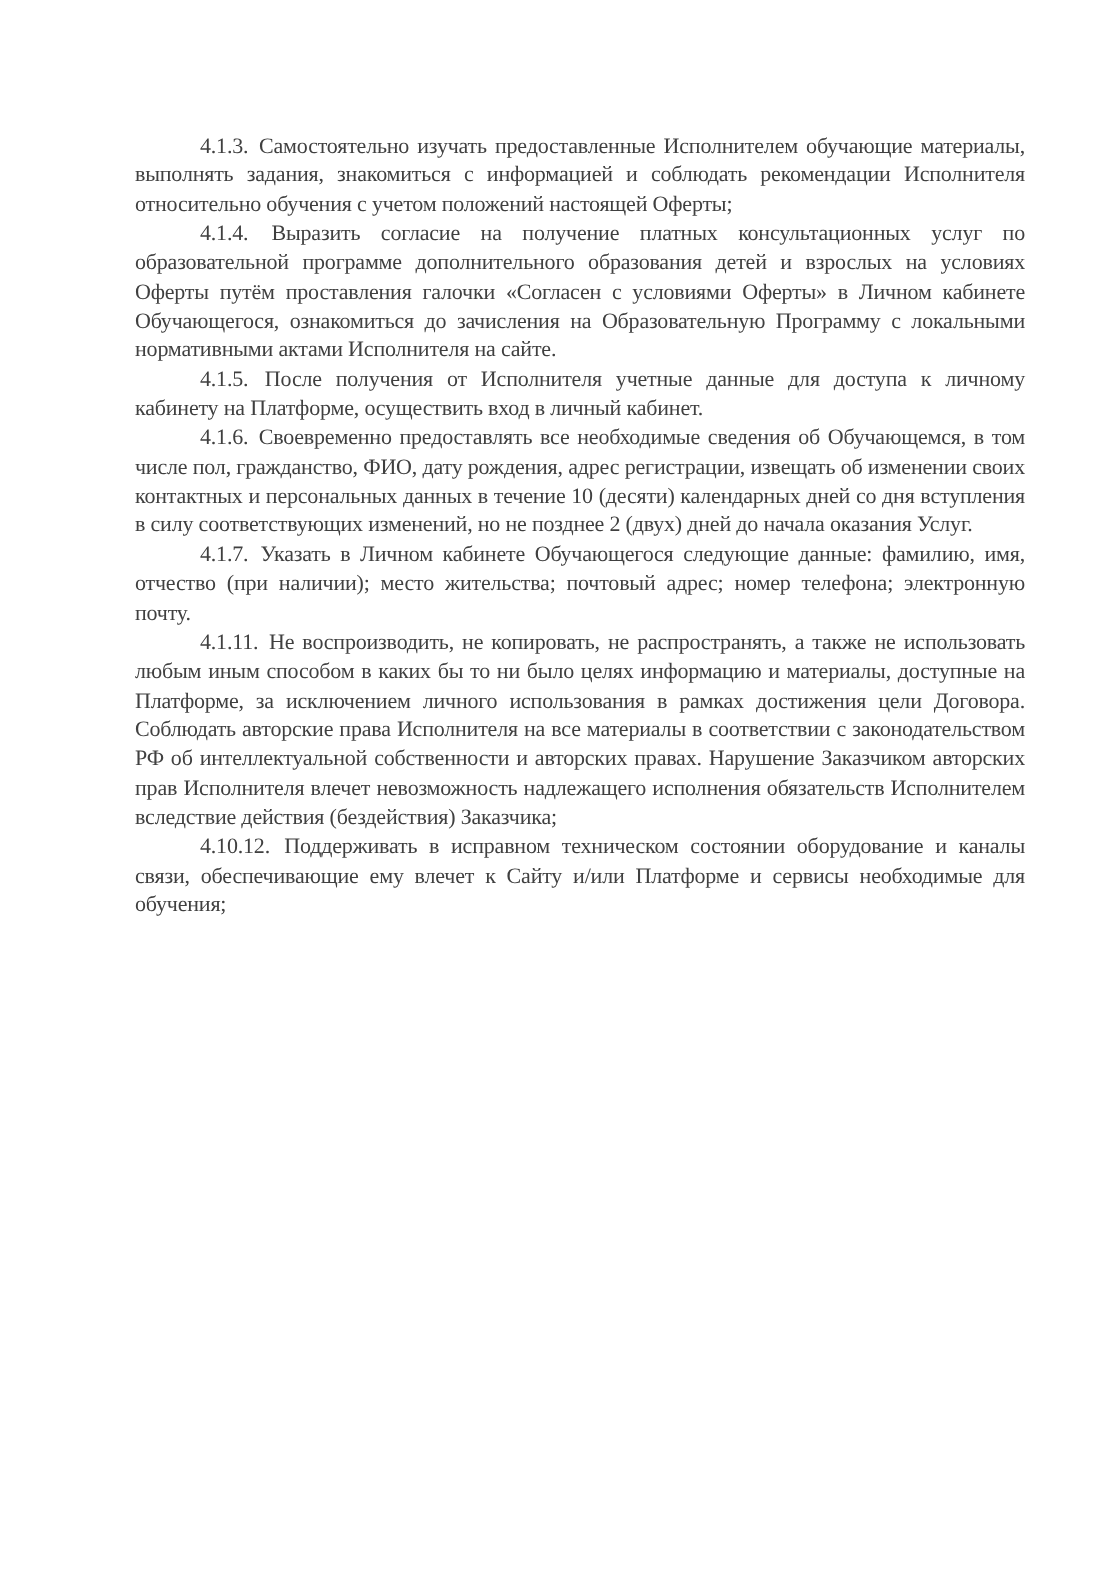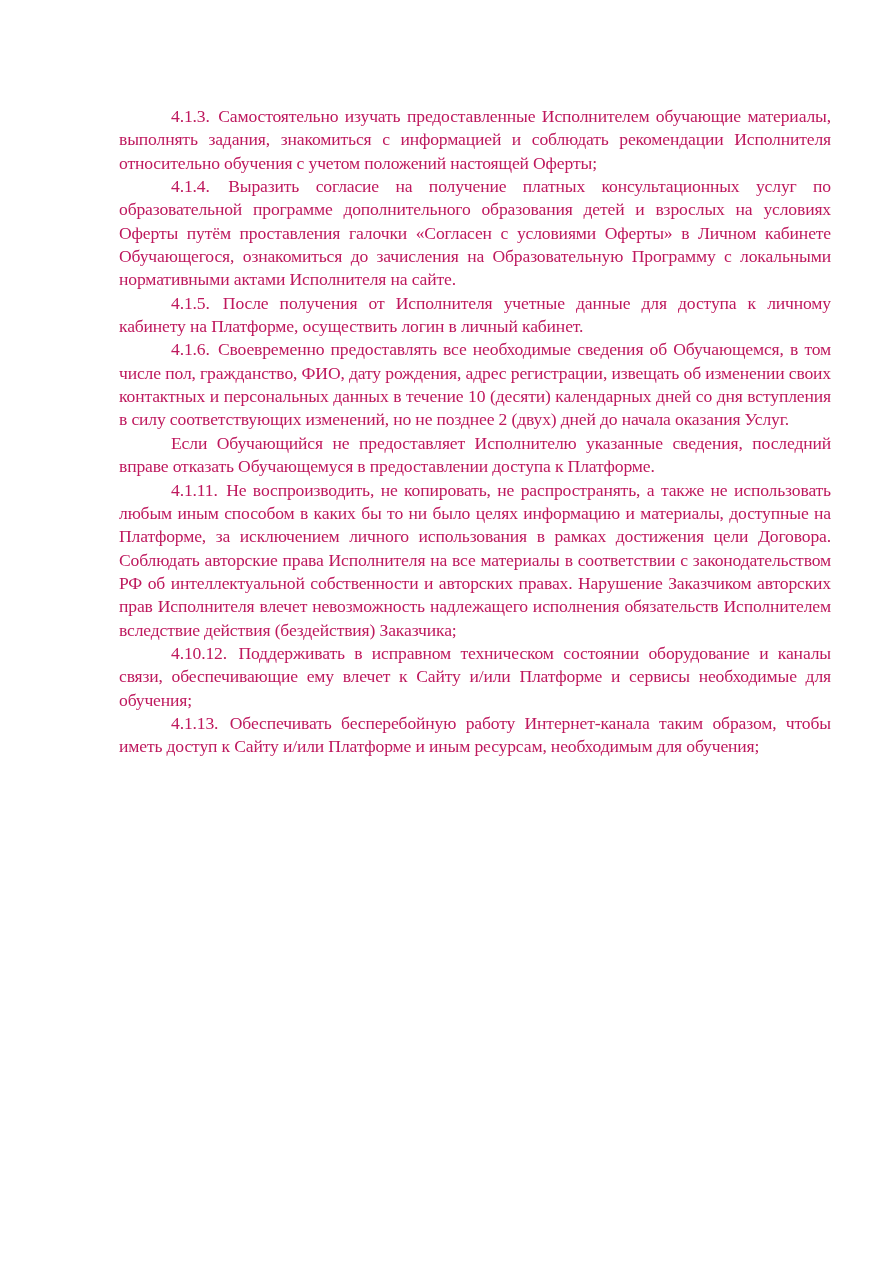--- a/index.html
+++ b/index.html
@@ -14,39 +14,37 @@
       overflow: hidden;
     }
     .page {
       position: absolute;
       left: 108px;
       top: 105px;
       width: 712px;
       font-family: "Liberation Serif", "DejaVu Serif", serif;
       font-size: 17.6px;
       line-height: 23.35px;
-      color: #be185d;
-      margin-left: 11px;
+      color: #404040;
     }
     .para {
       margin: 0;
       padding: 0;
       text-indent: 52px;
       text-align: justify;
       letter-spacing: -0.15px;
     }
     .num {
       margin-right: 2px;
     }
   </style>
 </head>
 <body>
 
 <div class="page">
   <p class="para"><span class="num">4.1.3.</span> <span>Самостоятельно изучать предоставленные Исполнителем обучающие материалы, выполнять задания, знакомиться с информацией и соблюдать рекомендации Исполнителя относительно обучения с учетом положений настоящей Оферты;</span></p>
   <p class="para"><span class="num">4.1.4.</span> <span>Выразить согласие на получение платных консультационных услуг по образовательной программе дополнительного образования детей и взрослых на условиях Оферты путём проставления галочки «Согласен с условиями Оферты» в Личном кабинете Обучающегося, ознакомиться до зачисления на Образовательную Программу с локальными нормативными актами Исполнителя на сайте.</span></p>
-  <p class="para"><span class="num">4.1.5.</span> <span>После получения от Исполнителя учетные данные для доступа к личному кабинету на Платформе, осуществить логин в личный кабинет.</span></p>
+  <p class="para"><span class="num">4.1.5.</span> <span>После получения от Исполнителя учетные данные для доступа к личному кабинету на Платформе, осуществить вход в личный кабинет.</span></p>
   <p class="para"><span class="num">4.1.6.</span> <span>Своевременно предоставлять все необходимые сведения об Обучающемся, в том числе пол, гражданство, ФИО, дату рождения, адрес регистрации, извещать об изменении своих контактных и персональных данных в течение 10 (десяти) календарных дней со дня вступления в силу соответствующих изменений, но не позднее 2 (двух) дней до начала оказания Услуг.</span></p>
-  <p class="para"><span>Если Обучающийся не предоставляет Исполнителю указанные сведения, последний вправе отказать Обучающемуся в предоставлении доступа к Платформе.</span></p>
+  <p class="para"><span class="num">4.1.7.</span> <span>Указать в Личном кабинете Обучающегося следующие данные: фамилию, имя, отчество (при наличии); место жительства; почтовый адрес; номер телефона; электронную почту.</span></p>
   <p class="para"><span class="num">4.1.11.</span> <span>Не воспроизводить, не копировать, не распространять, а также не использовать любым иным способом в каких бы то ни было целях информацию и материалы, доступные на Платформе, за исключением личного использования в рамках достижения цели Договора. Соблюдать авторские права Исполнителя на все материалы в соответствии с законодательством РФ об интеллектуальной собственности и авторских правах. Нарушение Заказчиком авторских прав Исполнителя влечет невозможность надлежащего исполнения обязательств Исполнителем вследствие действия (бездействия) Заказчика;</span></p>
   <p class="para"><span class="num">4.10.12.</span> <span>Поддерживать в исправном техническом состоянии оборудование и каналы связи, обеспечивающие ему влечет к Сайту и/или Платформе и сервисы необходимые для обучения;</span></p>
-  <p class="para"><span class="num">4.1.13.</span> <span>Обеспечивать бесперебойную работу Интернет-канала таким образом, чтобы иметь доступ к Сайту и/или Платформе и иным ресурсам, необходимым для обучения;</span></p>
 </div>
 
 </body></html>

